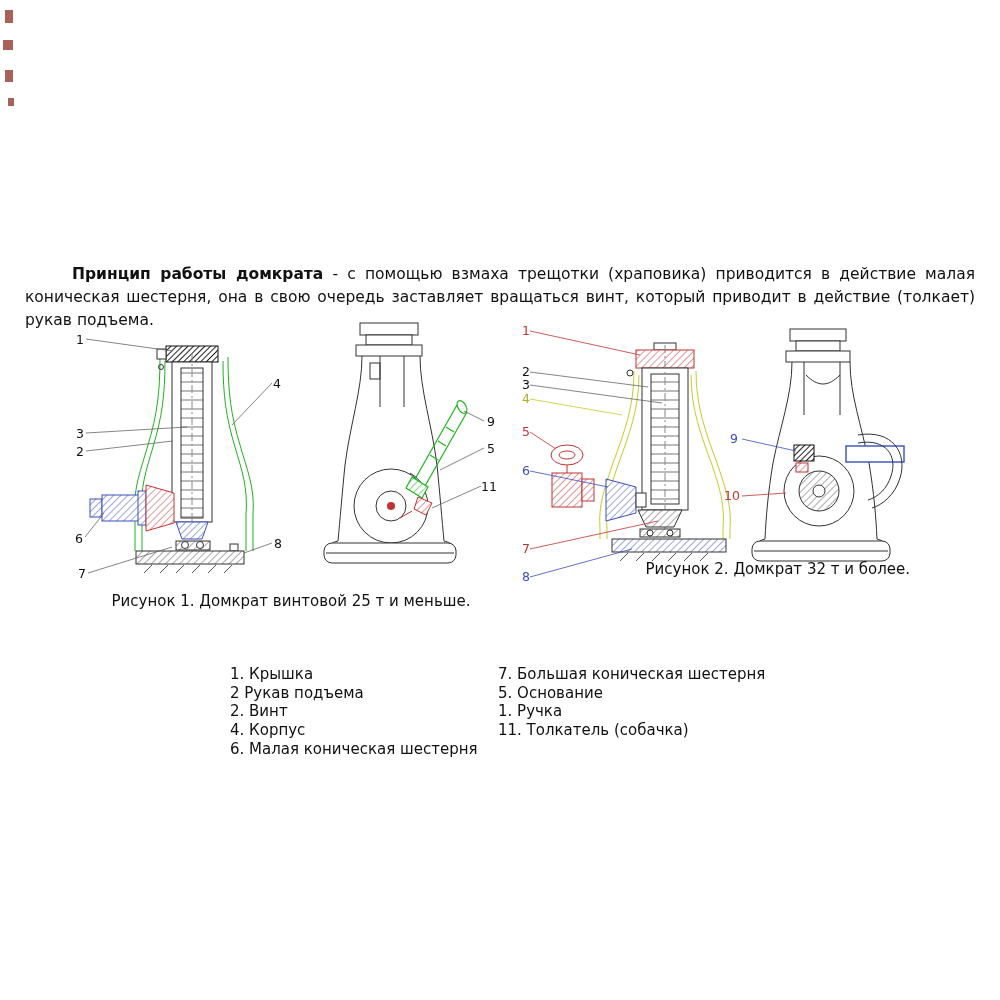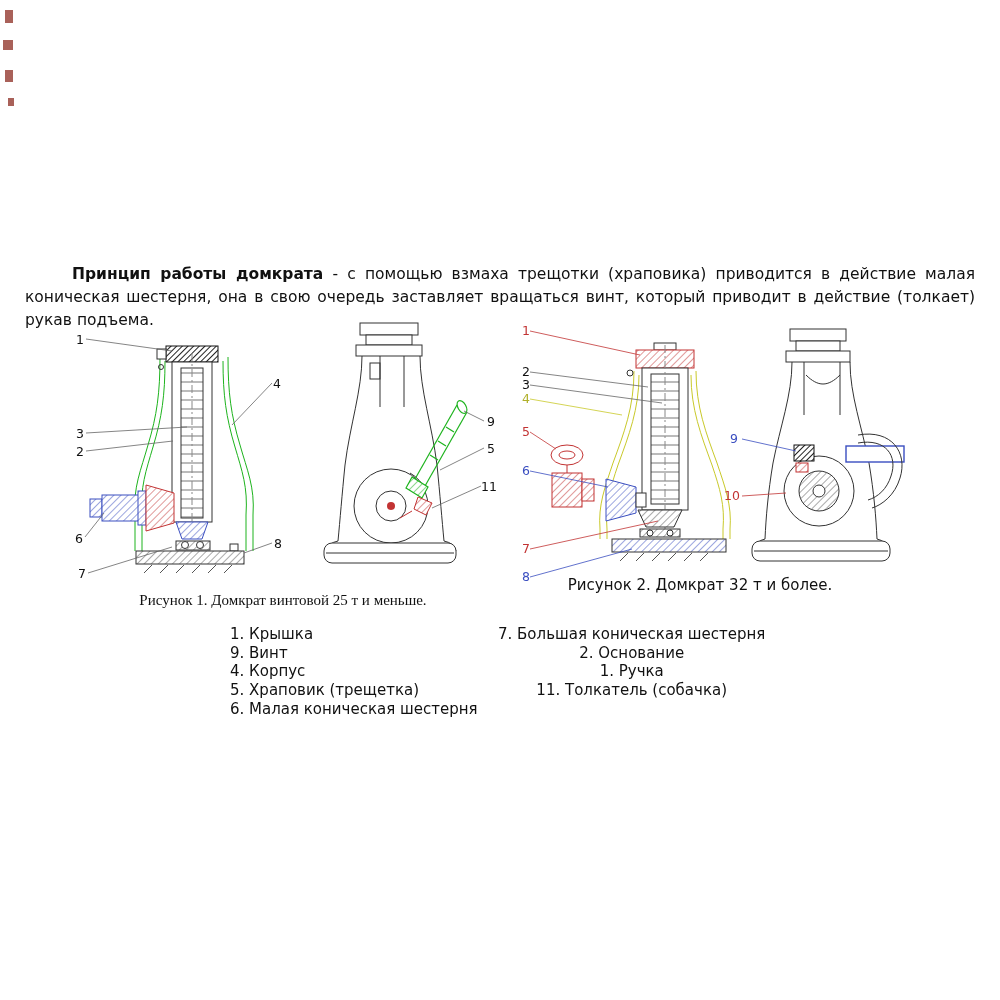--- a/index.html
+++ b/index.html
@@ -3,25 +3,25 @@
 <meta charset="utf-8">
 <style>
   * { margin:0; padding:0; box-sizing:border-box; }
   html,body { width:1000px; height:1000px; background:#ffffff;
     font-family:"DejaVu Sans","Liberation Sans",sans-serif; color:#111; }
   .page { position:relative; width:1000px; height:769px; background:#fff; overflow:hidden; }
   .intro { position:absolute; left:25px; top:263px; width:950px;
     font-size:15.5px; line-height:23px; text-align:justify; text-indent:47px; }
   .intro b { font-weight:bold; }
   .caption { position:absolute; font-size:15px; text-align:center; }
-  .caption-1 { left:48px; top:592px; width:470px;font-family:Liberation Serif, serif; }
-  .caption-2 { left:490px; top:576px; width:420px; }
-  .legend-col { position:absolute; list-style:none; font-size:15px; line-height:18.7px; }
+  .caption-1 { left:56px; top:592px; width:470px; }
+  .caption-2 { left:490px; top:560px; width:420px;text-align:right; }
+  .legend-col { position:absolute; list-style:none; font-size:15px; line-height:18.7px;margin-top:40px; }
   .legend-left { left:230px; top:625px; }
-  .legend-right { left:498px; top:625px;text-align:center; }
+  .legend-right { left:498px; top:625px; }
   svg text { font-family:"DejaVu Sans","Liberation Sans",sans-serif; font-size:12.5px; fill:#111; }
   svg text.red { fill:#c23333; } svg text.blue { fill:#3a4ec0; } svg text.yellow { fill:#b0b02a; }
   .fig { position:absolute; }
   .fig1 { left:60px; top:315px; }
   .fig2 { left:510px; top:315px; }
   .artifact { position:absolute; background:#93392f; opacity:.8; }
 </style>
 </head>
 <body>
 
@@ -266,25 +266,25 @@
       <text x="220" y="128" class="blue">9</text>
       <text x="214" y="185" class="red">10</text>
     </g>
   </svg>
 
   <div class="caption caption-1">Рисунок 1. Домкрат винтовой 25 т и меньше.</div>
   <div class="caption caption-2">Рисунок 2. Домкрат 32 т и более.</div>
 
   <ul class="legend-col legend-left">
     <li>1. Крышка</li>
-    <li>9. Винт</li>
+    <li>2 Рукав подъема</li>
+    <li>2. Винт</li>
     <li>4. Корпус</li>
-    <li>5. Храповик (трещетка)</li>
     <li>6. Малая коническая шестерня</li>
   </ul>
   <ul class="legend-col legend-right">
     <li>7. Большая коническая шестерня</li>
-    <li>2. Основание</li>
+    <li>5. Основание</li>
     <li>1. Ручка</li>
     <li>11. Толкатель (собачка)</li>
   </ul>
 
 </div>
 
 </body></html>

